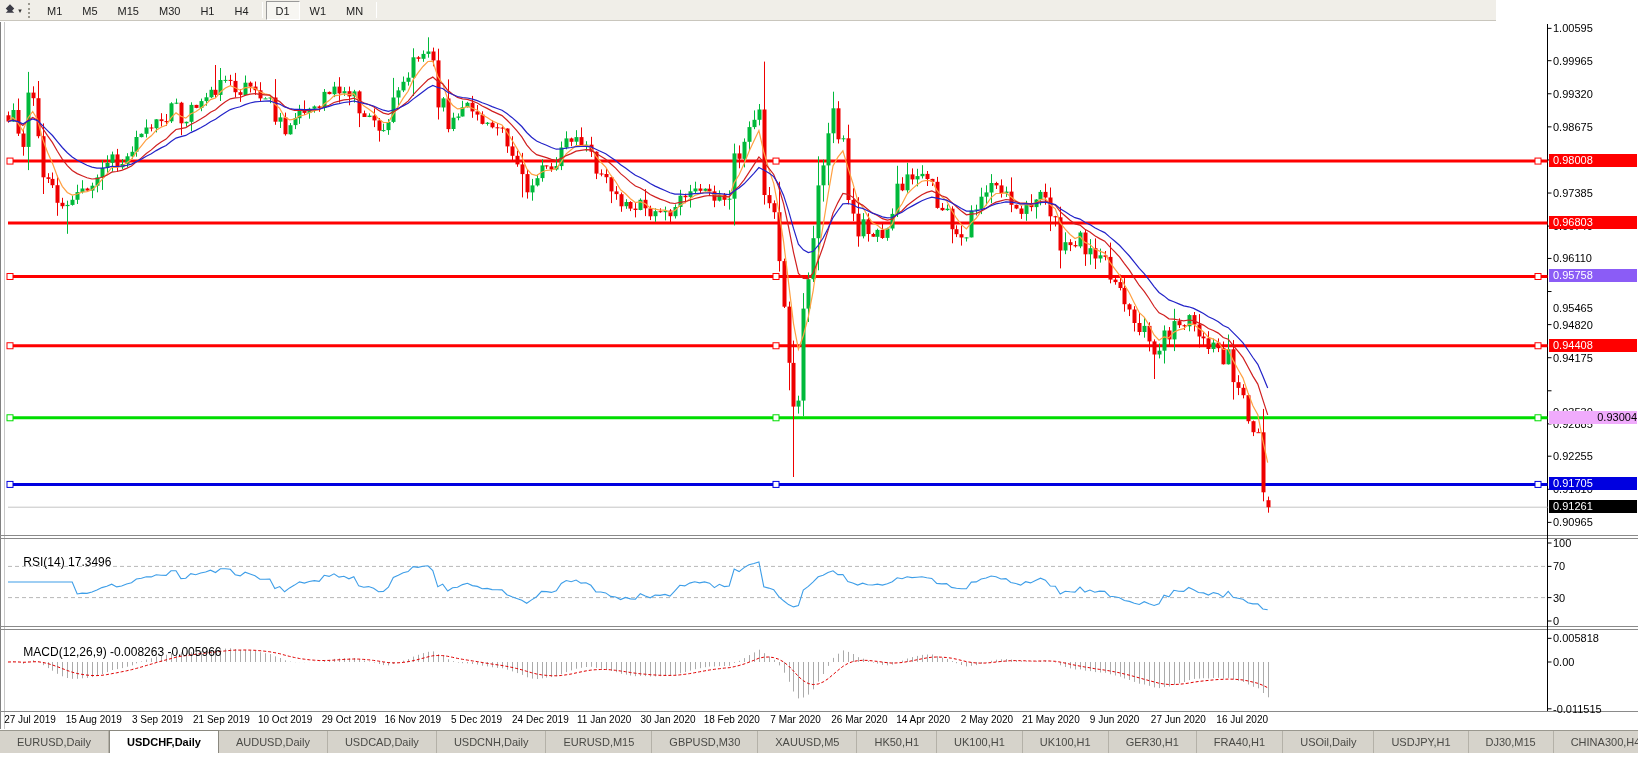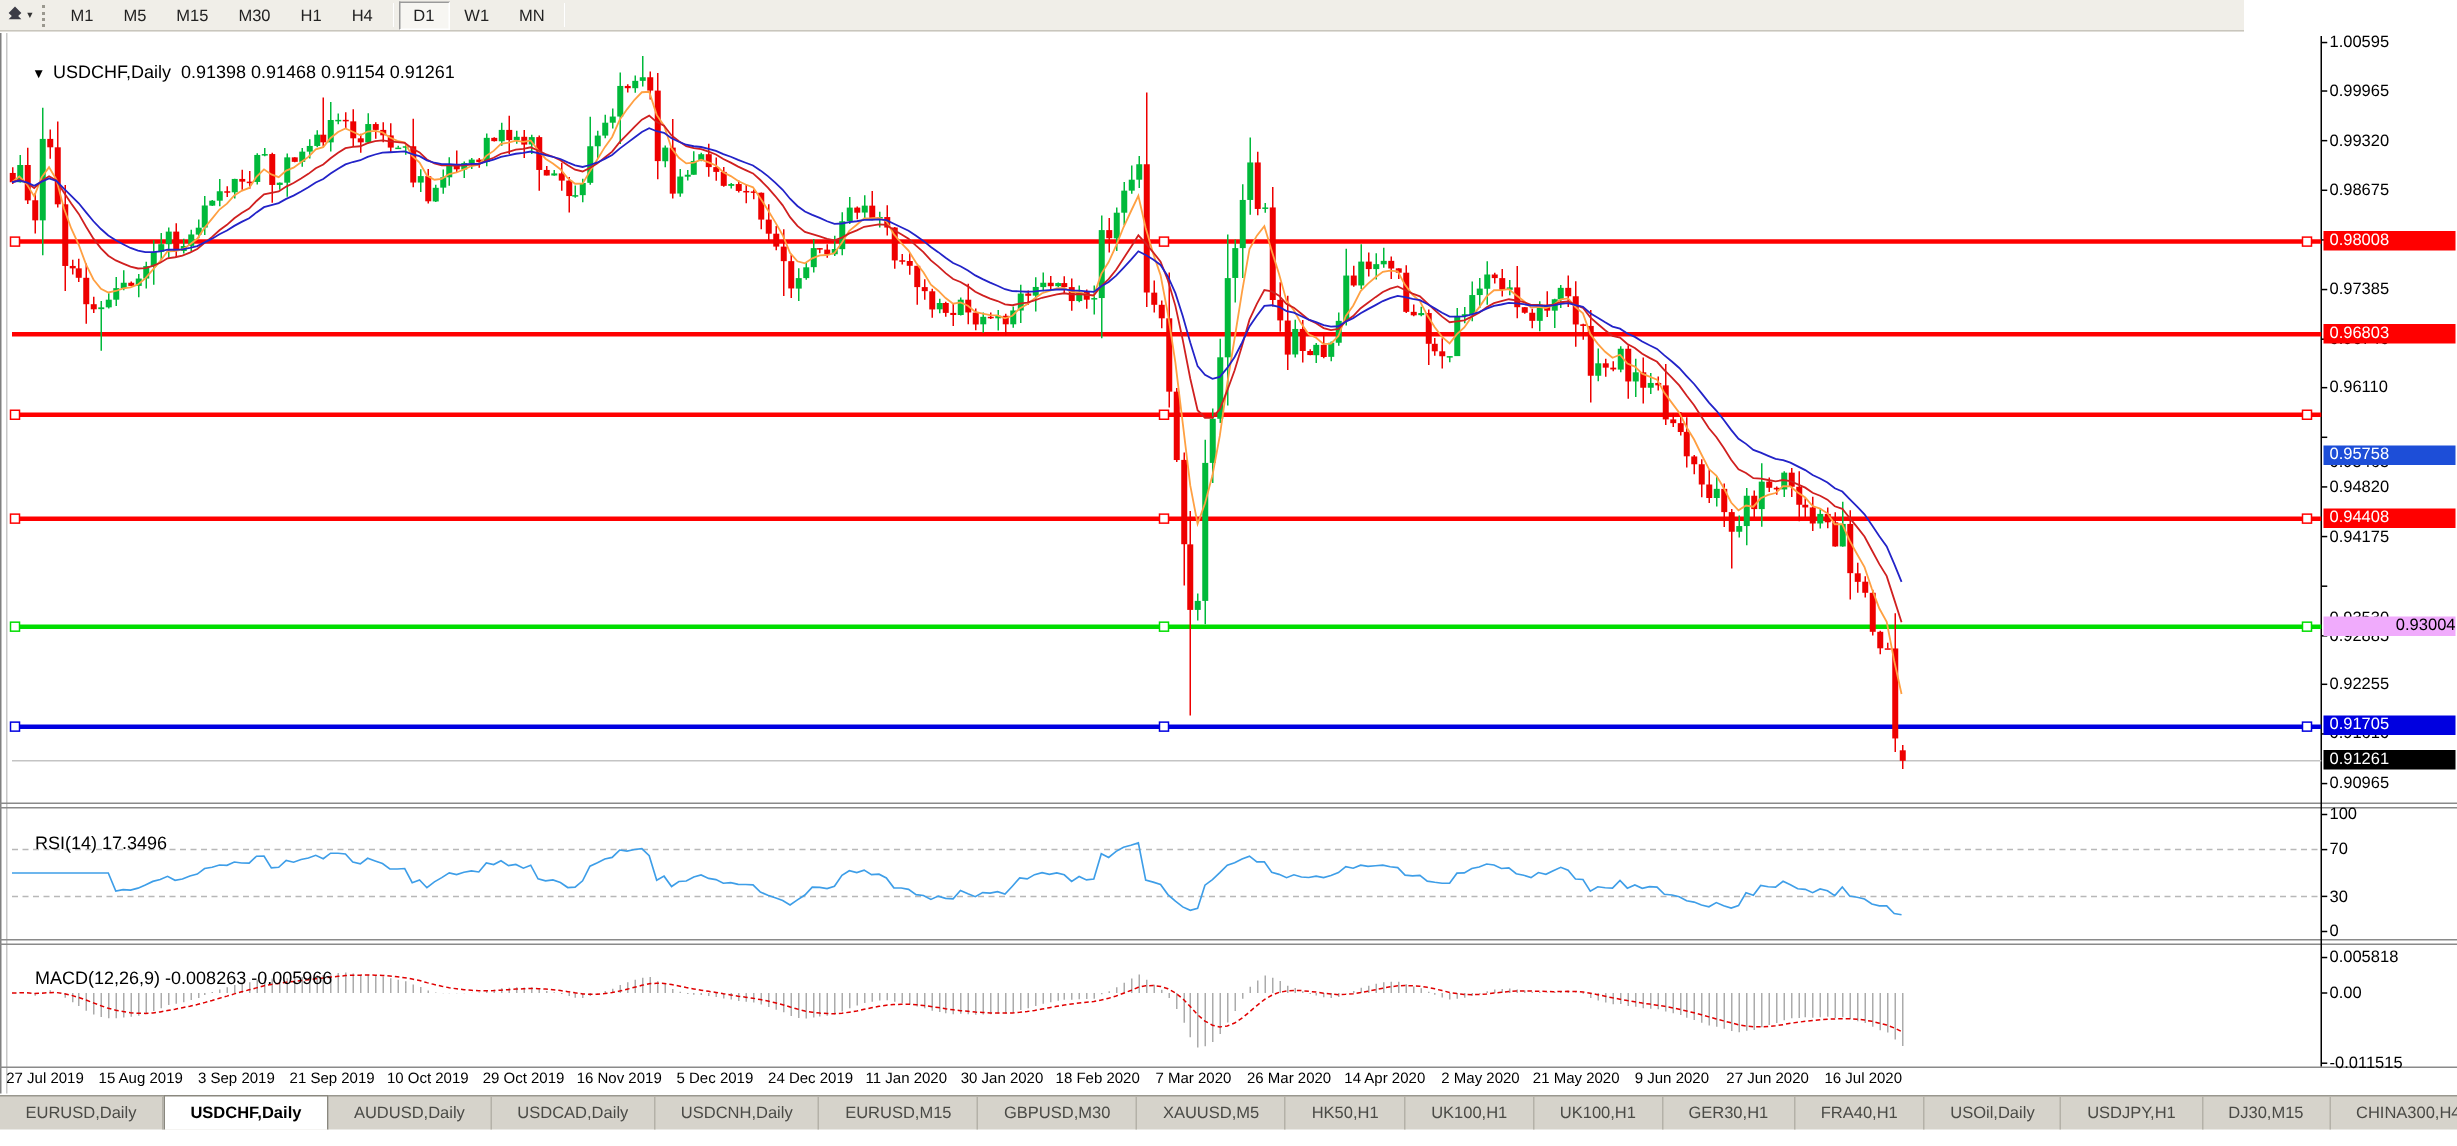--- a/index.html
+++ b/index.html
@@ -916,23 +916,20 @@
       <line x1="1547.5" y1="522.3794999999998" x2="1551.5" y2="522.3794999999998" stroke="#000"></line>
       <line x1="1547.5" y1="543" x2="1551.5" y2="543" stroke="#000"></line>
       <line x1="1547.5" y1="566.4" x2="1551.5" y2="566.4" stroke="#000"></line>
       <line x1="1547.5" y1="597.6" x2="1551.5" y2="597.6" stroke="#000"></line>
       <line x1="1547.5" y1="621" x2="1551.5" y2="621" stroke="#000"></line>
       <line x1="1547.5" y1="638.34983" x2="1551.5" y2="638.34983" stroke="#000"></line>
       <line x1="1547.5" y1="662" x2="1551.5" y2="662" stroke="#000"></line>
       <line x1="1547.5" y1="708.808475" x2="1551.5" y2="708.808475" stroke="#000"></line>
     </svg>
 
-  <div id="chart-title" class="pane-label">
-    <span class="dd">▼</span><span>USDCHF,Daily  0.91398 0.91468 0.91154 0.91261</span>
-  </div>
   <div id="rsi-label" class="pane-label">
     <span>RSI(14)</span> <span>17.3496</span>
   </div>
   <div id="macd-label" class="pane-label">
     <span>MACD(12,26,9)</span> <span>-0.008263 -0.005966</span>
   </div>
 
   <div id="price-axis">
       <div class="tick-label" style="top: 22.3605px;">1.00595</div>
       <div class="tick-label" style="top: 54.6795px;">0.99965</div>
@@ -952,21 +949,21 @@
       <div class="tick-label" style="top: 516.379px;">0.90965</div>
       <div class="tick-label" style="top: 537px;">100</div>
       <div class="tick-label" style="top: 560.4px;">70</div>
       <div class="tick-label" style="top: 591.6px;">30</div>
       <div class="tick-label" style="top: 615px;">0</div>
       <div class="tick-label" style="top: 632.35px;">0.005818</div>
       <div class="tick-label" style="top: 656px;">0.00</div>
       <div class="tick-label" style="top: 702.808px;">-0.011515</div>
       <div class="price-box" style="top: 154.074px; background: rgb(255, 0, 0); color: rgb(255, 255, 255);">0.98008</div>
       <div class="price-box" style="top: 215.89px; background: rgb(255, 0, 0); color: rgb(255, 255, 255);">0.96803</div>
-      <div class="price-box" style="top: 269.499px; background: #1d4ed8; color: rgb(255, 255, 255); margin-top: 28px;">0.95758</div>
+      <div class="price-box" style="top: 269.499px; background: #8b5cf6; color: rgb(255, 255, 255);">0.95758</div>
       <div class="price-box" style="top: 338.754px; background: rgb(255, 0, 0); color: rgb(255, 255, 255);">0.94408</div>
       <div class="price-box" style="top: 410.779px; background: #f0abfc; color: rgb(0, 0, 0); text-align: right;">0.93004</div>
       <div class="price-box" style="top: 477.417px; background: rgb(0, 0, 224); color: rgb(255, 255, 255);">0.91705</div>
       <div class="price-box" style="top: 500.195px; background: rgb(0, 0, 0); color: rgb(255, 255, 255);">0.91261</div>
     </div>
   <div id="time-axis">
       <div class="date-label" style="left: 30px;">27 Jul 2019</div>
       <div class="date-label" style="left: 93.8px;">15 Aug 2019</div>
       <div class="date-label" style="left: 157.6px;">3 Sep 2019</div>
       <div class="date-label" style="left: 221.4px;">21 Sep 2019</div>

